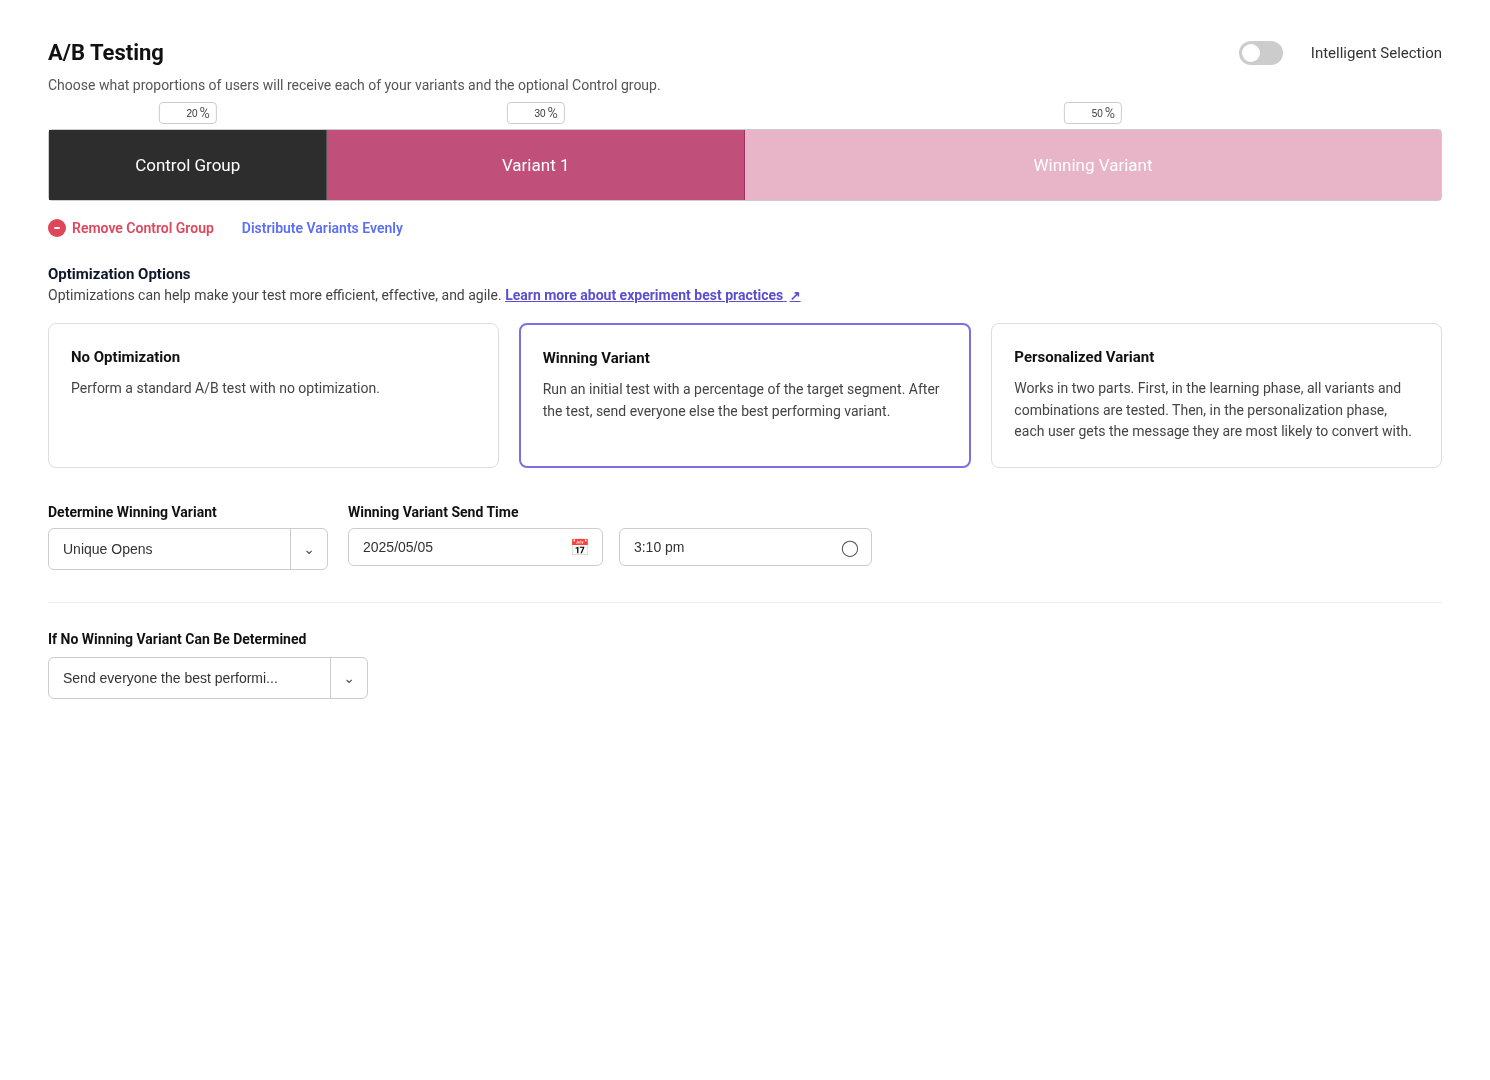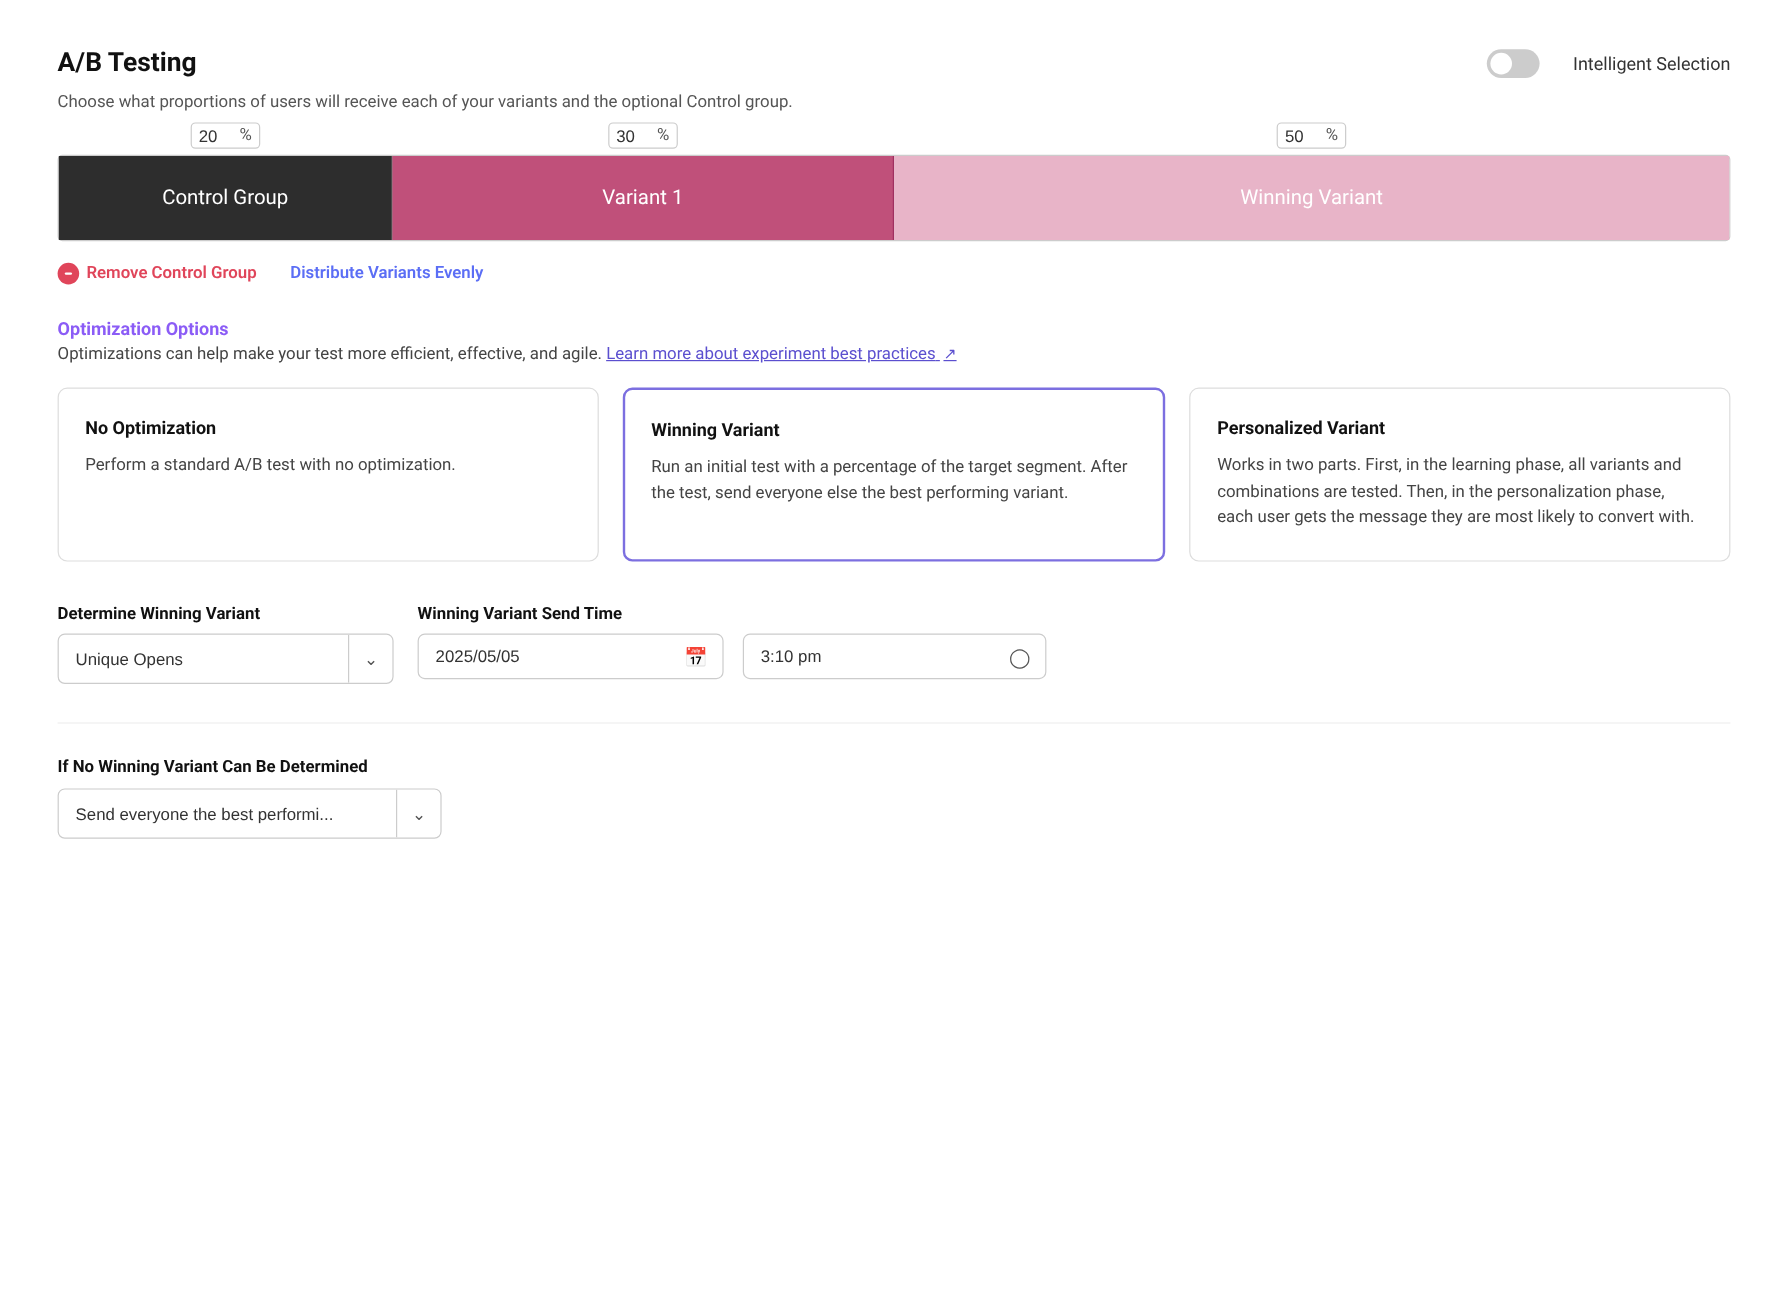--- a/index.html
+++ b/index.html
@@ -114,23 +114,23 @@
       border: 1px solid #ccc;
       border-radius: 4px;
       background: #fff;
       padding: 2px 6px;
       gap: 2px;
     }
     .percent-input {
       width: 32px;
       border: none;
       outline: none;
-      font-size: 14px;
+      font-size: 10px;
       color: #333;
-      text-align: left;
+      text-align: right;
     }
     .percent-sign {
       font-size: 14px;
       color: #555;
     }
     .actions-row {
       display: flex;
       align-items: center;
       gap: 28px;
       margin-bottom: 28px;
@@ -158,31 +158,31 @@
       justify-content: center;
       color: #fff;
       font-size: 14px;
       font-weight: 700;
       line-height: 1;
     }
     .section-title {
       font-size: 15px;
       font-weight: 700;
       margin-bottom: 4px;
-      color: #8b5cf6;
+      color: #0f172a;
     }
     .section-desc {
       font-size: 14px;
       color: #444;
       margin-bottom: 20px;
     }
     .section-desc a {
       color: #5b4fcf;
       text-decoration: underline;
-      font-weight: 400;
+      font-weight: 700;
     }
     .optimization-cards {
       display: flex;
       gap: 20px;
       margin-bottom: 36px;
     }
     .opt-card {
       flex: 1;
       border: 1.5px solid #ddd;
       border-radius: 8px;

